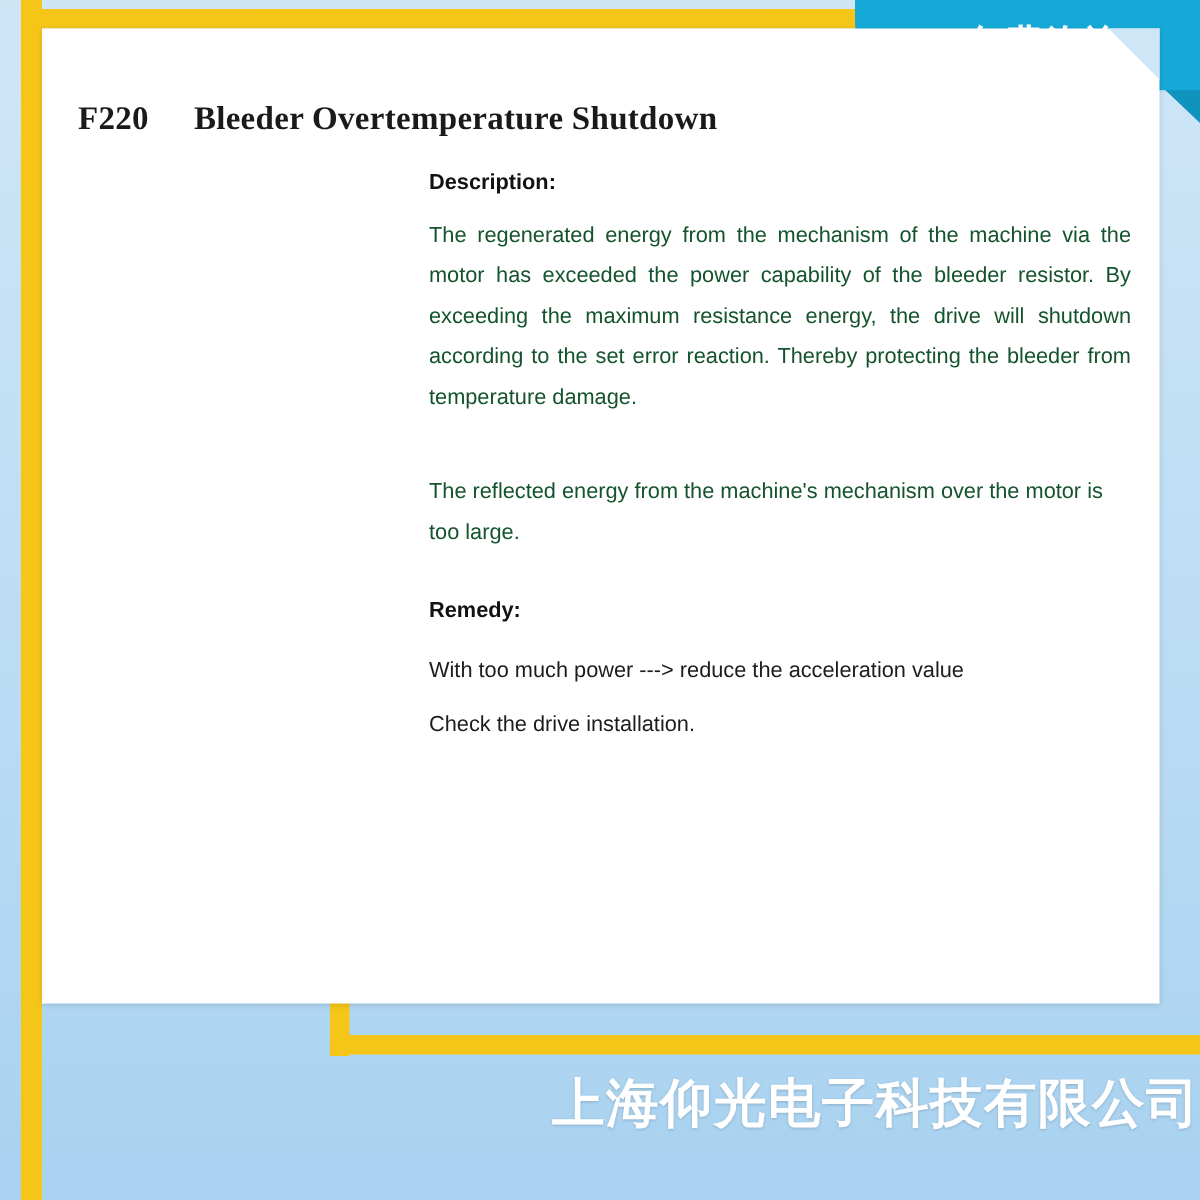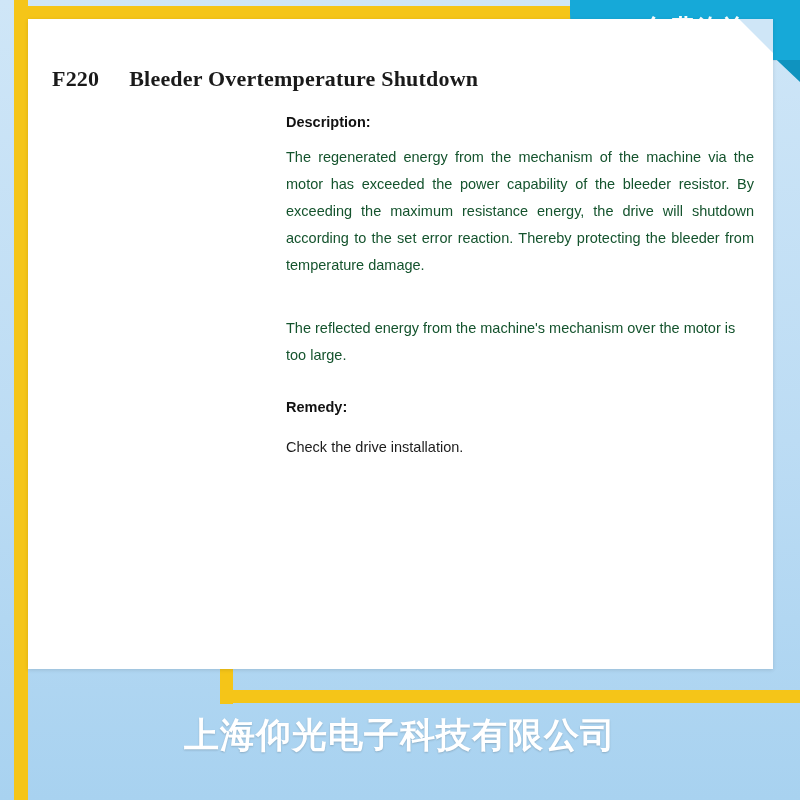--- a/index.html
+++ b/index.html
@@ -169,21 +169,21 @@
     margin: 0;
     color: #1c1c1c;
   }
 
   
   .company {
     position: absolute;
     left: 0;
     top: 712px;
     width: 800px;
-    text-align: center;
+    text-align: right;
     font-family: "DejaVu Sans", sans-serif;
     font-size: 35px;
     font-weight: bold;
     color: #ffffff;
     text-shadow: 0 1px 2px rgba(0,0,0,0.18);
     letter-spacing: 1px;
   }
 </style>
 </head>
 <body>
@@ -215,20 +215,21 @@
       <p class="sec-head">Description:</p>
       <p class="para">The regenerated energy from the mechanism of the machine via the motor has exceeded the power capability of the bleeder resistor.  By exceeding the maximum resistance energy, the drive will shutdown according to the set error reaction.  Thereby protecting the bleeder from temperature damage.</p>
 
       <div class="gap-lg"></div>
 
       <p class="para loose">The reflected energy from the machine's mechanism over the motor is too large.</p>
 
       <div class="gap-md"></div>
 
       <p class="sec-head">Remedy:</p>
+      <p class="remedy-line">With too much power ---&gt; reduce the acceleration value</p>
       <p class="remedy-line">Check the drive installation.</p>
 
     </div>
   </div>
 
   <div class="company">上海仰光电子科技有限公司</div>
 
 </div>
 
 </body></html>

